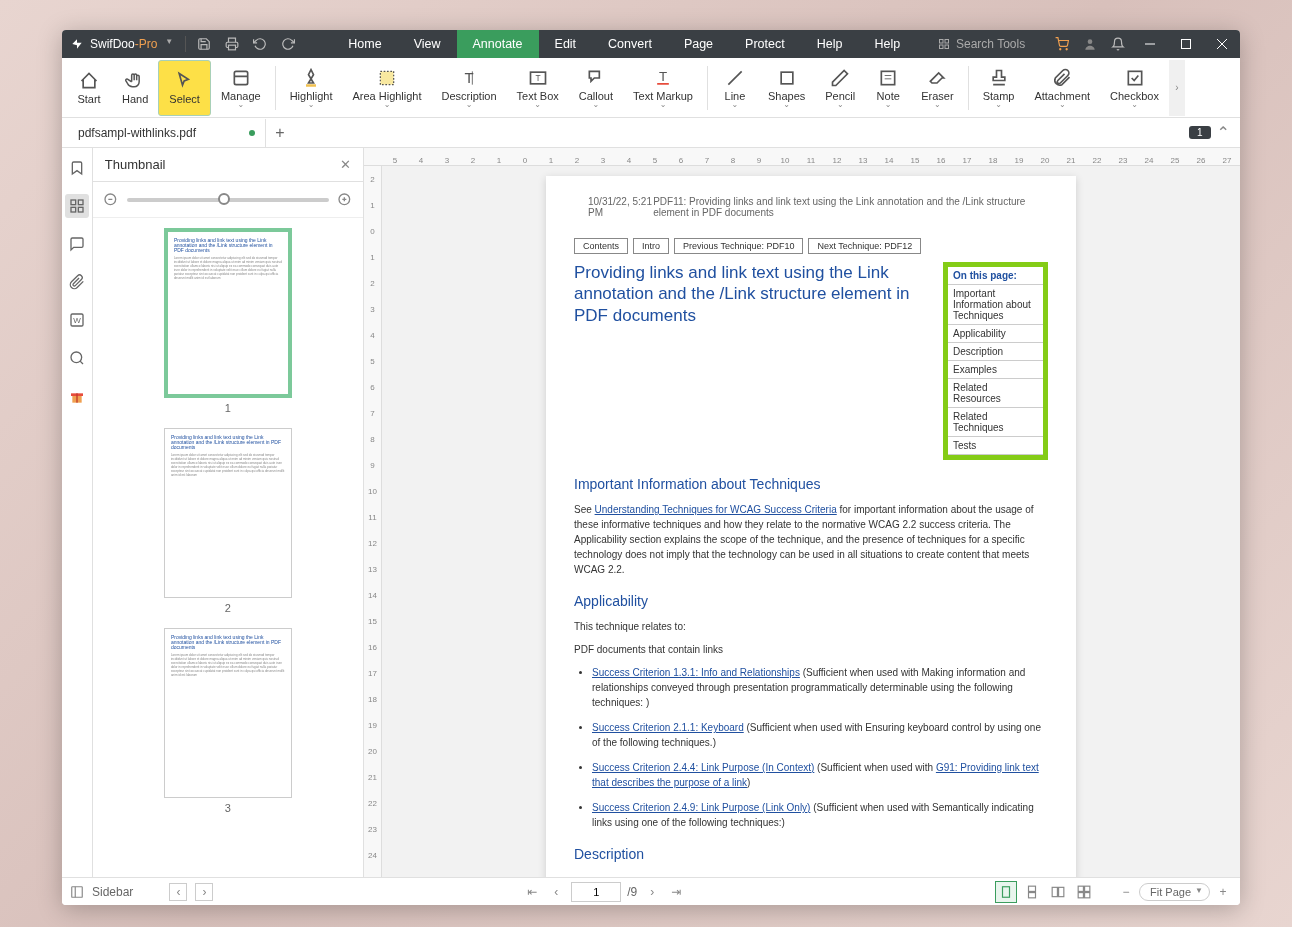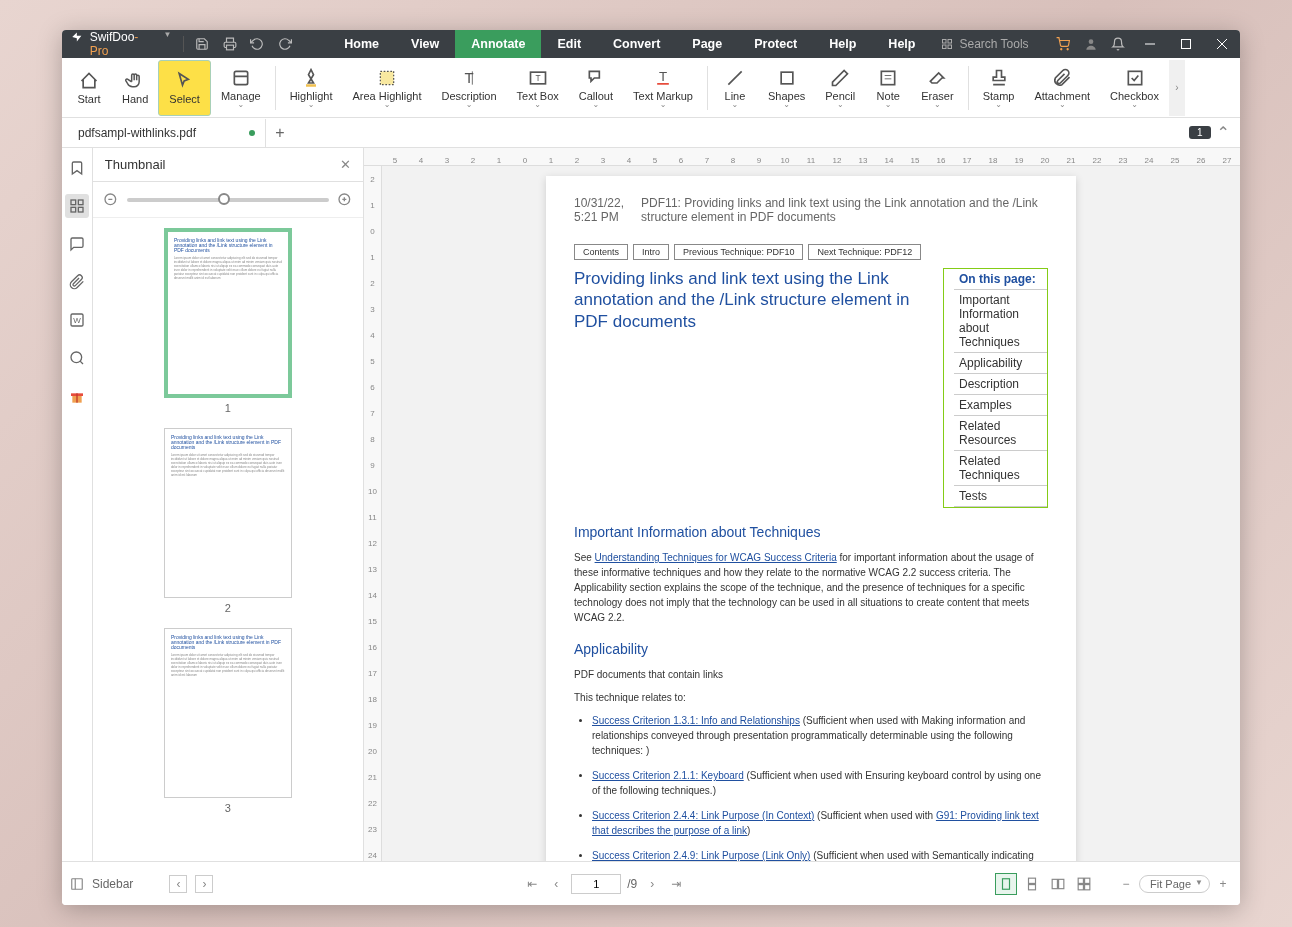--- a/index.html
+++ b/index.html
@@ -5,21 +5,21 @@
 * { margin: 0; padding: 0; box-sizing: border-box; font-family: 'Segoe UI', Arial, sans-serif; }
 body { background: #dcc5c5; width: 1292px; height: 927px; overflow: hidden; position: relative; }
 .app-window { position: absolute; top: 30px; left: 62px; width: 1178px; height: 875px; background: #fff; box-shadow: 0 4px 24px rgba(0,0,0,0.25); border-radius: 4px; overflow: hidden; display: flex; flex-direction: column; }
 .titlebar { height: 28px; background: #3a3f44; display: flex; align-items: center; color: #fff; font-size: 12px; }
 .logo-area { display: flex; align-items: flex-start; padding: 0 8px; gap: 6px; }
 .logo-icon { width: 14px; height: 14px; }
 .logo-text { font-size: 12px; }
 .logo-text .logo-pro { color: #f0a050; }
 .title-divider { width: 1px; height: 16px; background: #555; margin: 0 4px; }
 .title-btn { width: 28px; height: 28px; display: flex; align-items: center; justify-content: center; cursor: pointer; }
-.menubar { flex: 1; display: flex; padding-left: 30px; font-weight: bold; }
+.menubar { flex: 1; display: flex; padding-left: 30px; }
 .menu-item { padding: 0 16px; height: 28px; display: flex; align-items: center; font-size: 12.5px; cursor: pointer; }
 .menu-item.active { background: #3a9d5d; }
 .search-tools { display: flex; align-items: center; gap: 6px; padding: 0 10px; font-size: 12px; color: #aaa; width: 120px; }
 .win-controls { display: flex; }
 .win-btn { width: 36px; height: 28px; display: flex; align-items: center; justify-content: center; cursor: pointer; }
 .toolbar { height: 60px; background: #fff; border-bottom: 1px solid #e0e0e0; display: flex; align-items: center; padding: 0 4px; }
 .tool-btn { display: flex; flex-direction: column; align-items: center; justify-content: center; padding: 4px 10px; height: 56px; cursor: pointer; font-size: 11px; color: #333; border-radius: 3px; position: relative; min-width: 46px; }
 .tool-btn.active { background: #fde047; border: 1px solid #a8d0b8; }
 .tool-btn .tool-icon { width: 20px; height: 20px; margin-bottom: 2px; }
 .tool-btn .dropdown-ind { font-size: 8px; color: #888; line-height: 6px; }
@@ -45,37 +45,37 @@
 .thumb-page.selected { border: 4px solid #7cc99a; }
 .thumb-num { font-size: 11px; color: #666; margin-top: 4px; }
 .thumb-content { font-size: 4px; line-height: 5px; }
 .main-view { flex: 1; display: flex; flex-direction: column; background: #f2f2f2; position: relative; }
 .ruler-h { height: 18px; background: #f8f8f8; border-bottom: 1px solid #ddd; display: flex; font-size: 8px; color: #888; align-items: flex-end; padding-left: 18px; overflow: hidden; }
 .ruler-h .tick { width: 26px; text-align: center; flex-shrink: 0; }
 .doc-viewport { flex: 1; display: flex; overflow: auto; position: relative; }
 .ruler-v { width: 18px; background: #f8f8f8; border-right: 1px solid #ddd; position: absolute; left: 0; top: 0; bottom: 0; display: flex; flex-direction: column; font-size: 8px; color: #888; align-items: center; overflow: hidden; }
 .ruler-v .tick { height: 26px; display: flex; align-items: center; flex-shrink: 0; }
 .page-canvas { margin: 10px auto; width: 530px; min-height: 690px; background: #fff; box-shadow: 0 2px 8px rgba(0,0,0,0.15); padding: 20px 28px; font-size: 10px; color: #333; }
-.page-header-row { display: flex; justify-content: space-between; font-size: 12px; color: #666; margin-bottom: 20px; }
+.page-header-row { display: flex; justify-content: space-between; font-size: 10px; color: #666; margin-bottom: 20px; margin-left: 14px; }
 .page-nav-pills { display: flex; gap: 5px; margin-bottom: 8px; }
 .pill { border: 1px solid #888; padding: 2px 8px; font-size: 9px; color: #333; }
 .page-layout { display: flex; gap: 10px; }
 .page-main { flex: 1; }
 .page-side { width: 105px; }
-.side-box { border: 1px solid #84cc16; font-size: 12px; padding-left: 10px; }
+.side-box { border: 5px solid #84cc16; font-size: 10px; }
 .side-box-h { padding: 3px 5px; color: #2050a0; font-weight: bold; border-bottom: 1px solid #ccc; }
 .side-box-item { padding: 3px 5px; border-bottom: 1px solid #ccc; color: #333; }
 h1.doc-title { font-size: 17px; color: #2050a0; font-weight: normal; line-height: 1.25; margin-bottom: 30px; }
 h2.doc-h2 { font-size: 14px; color: #2050a0; font-weight: normal; margin: 16px 0 10px; }
 .doc-p { font-size: 10px; line-height: 1.5; margin-bottom: 8px; }
 .doc-link { color: #2050a0; text-decoration: underline; }
 .doc-ul { margin-left: 18px; }
 .doc-ul li { font-size: 10px; line-height: 1.5; margin-bottom: 10px; }
 .page-footer-row { display: flex; justify-content: space-between; font-size: 8px; color: #666; margin-top: 40px; text-decoration: underline; }
-.statusbar { height: 44px; background: #fff; border-top: 1px solid #e0e0e0; display: flex; align-items: center; padding: 0 8px; font-size: 12px; color: #666; }
+.statusbar { height: 28px; background: #fff; border-top: 1px solid #e0e0e0; display: flex; align-items: center; padding: 0 8px; font-size: 12px; color: #666; }
 .status-left { display: flex; align-items: center; gap: 8px; }
 .status-center { flex: 1; display: flex; align-items: center; justify-content: center; gap: 6px; }
 .page-input { width: 50px; height: 20px; text-align: center; border: 1px solid #ccc; font-size: 11px; }
 .status-right { display: flex; align-items: center; gap: 4px; }
 .view-mode-btn { width: 22px; height: 22px; display: flex; align-items: center; justify-content: center; border: 1px solid transparent; cursor: pointer; }
 .view-mode-btn.active { border-color: #3a9d5d; background: #e8f5ed; }
 .fit-select { border: 1px solid #ccc; border-radius: 10px; padding: 2px 18px 2px 10px; font-size: 11px; position: relative; }
 .nav-btn { width: 18px; height: 18px; display: flex; align-items: center; justify-content: center; cursor: pointer; color: #888; }
 svg { display: block; }
 .bg-petals { position: absolute; width: 100%; height: 100%; z-index: -1; background: linear-gradient(135deg, #e8d5d0 0%, #d8c0bb 50%, #e8d5d0 100%); }
@@ -519,22 +519,22 @@
                       <div class="side-box-item">Related Resources</div>
                       <div class="side-box-item">Related Techniques</div>
                       <div class="side-box-item">Tests</div>
                     </div>
                 </div>
               </div>
             </div>
             <h2 class="doc-h2">Important Information about Techniques</h2>
             <p class="doc-p"><span>See </span><a class="doc-link">Understanding Techniques for WCAG Success Criteria</a><span> for important information about the usage of these informative techniques and how they relate to the normative WCAG 2.2 success criteria. The Applicability section explains the scope of the technique, and the presence of techniques for a specific technology does not imply that the technology can be used in all situations to create content that meets WCAG 2.2.</span></p>
             <h2 class="doc-h2">Applicability</h2>
+            <p class="doc-p">This technique relates to:</p>
             <p class="doc-p">PDF documents that contain links</p>
-            <p class="doc-p">This technique relates to:</p>
             <ul class="doc-ul" id="criteria">
                 <li><a class="doc-link">Success Criterion 1.3.1: Info and Relationships</a> (Sufficient when used with Making information and relationships conveyed through presentation programmatically determinable using the following techniques: )</li>
                 <li><a class="doc-link">Success Criterion 2.1.1: Keyboard</a> (Sufficient when used with Ensuring keyboard control by using one of the following techniques.)</li>
                 <li><a class="doc-link">Success Criterion 2.4.4: Link Purpose (In Context)</a> (Sufficient when used with <a class="doc-link">G91: Providing link text that describes the purpose of a link</a>)</li>
                 <li><a class="doc-link">Success Criterion 2.4.9: Link Purpose (Link Only)</a> (Sufficient when used with Semantically indicating links using one of the following techniques:)</li>
               </ul>
             <h2 class="doc-h2">Description</h2>
             <div class="page-footer-row">
               <span>https://www.w3.org/WAI/WCAG22/Techniques/pdf/PDF11</span>
               <span>1/9</span>

